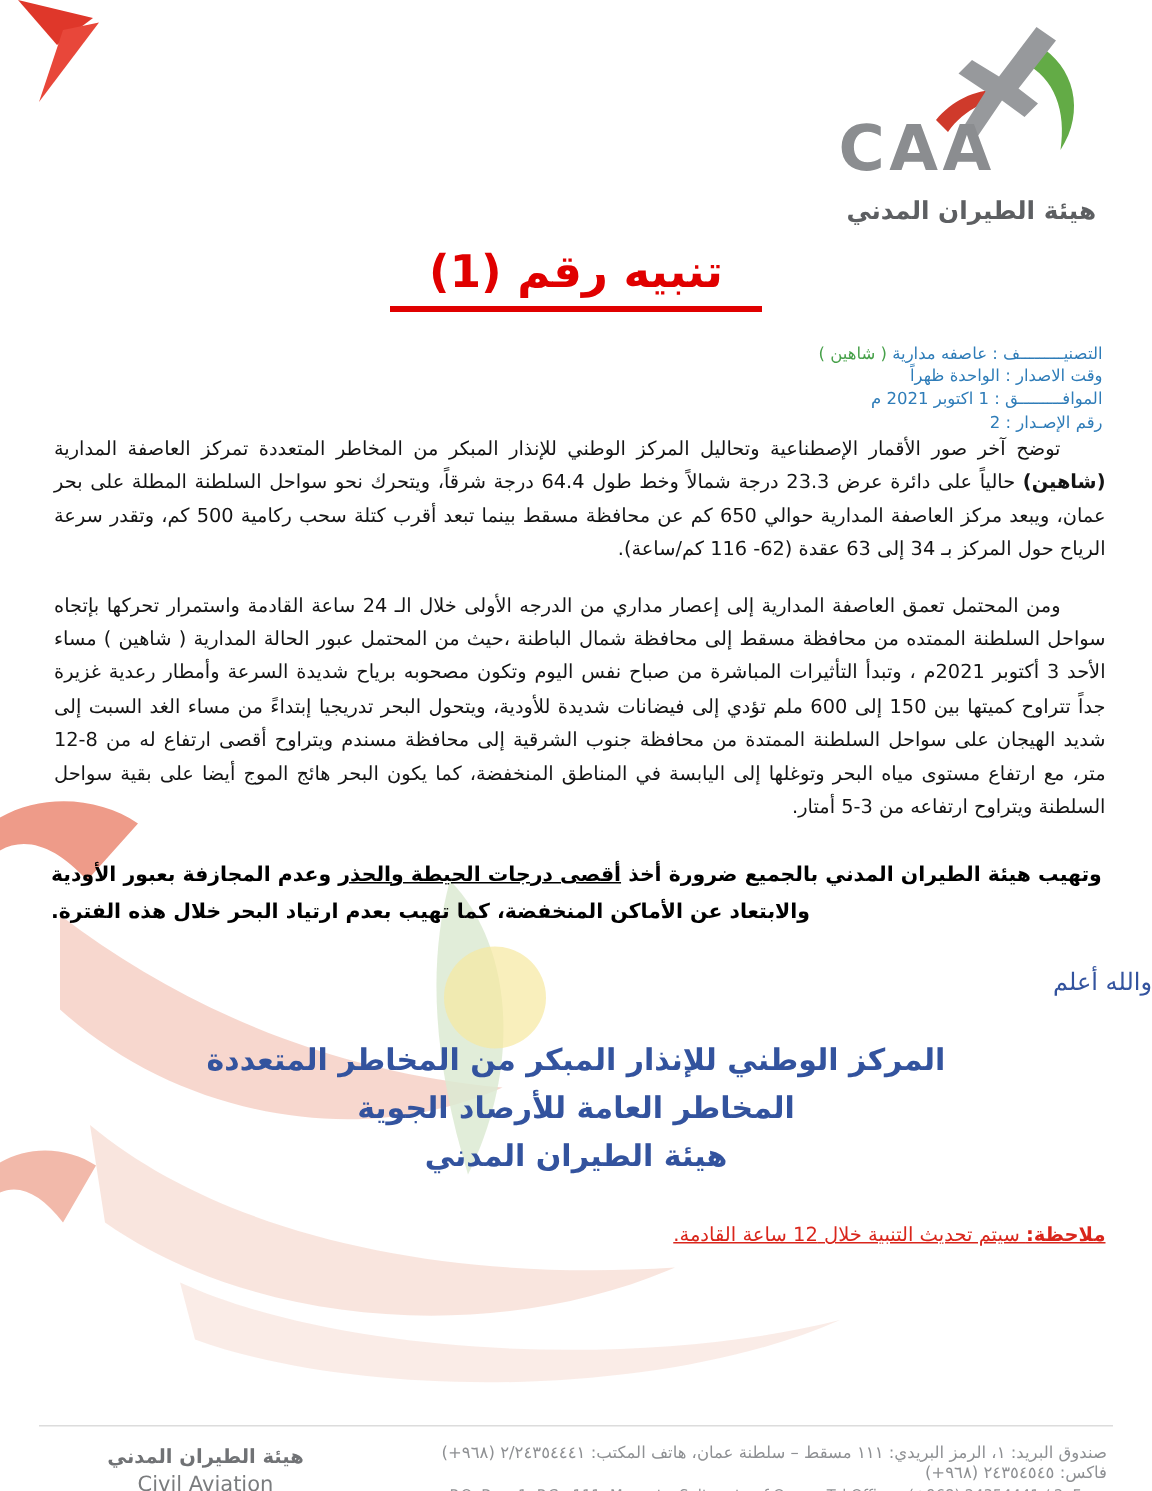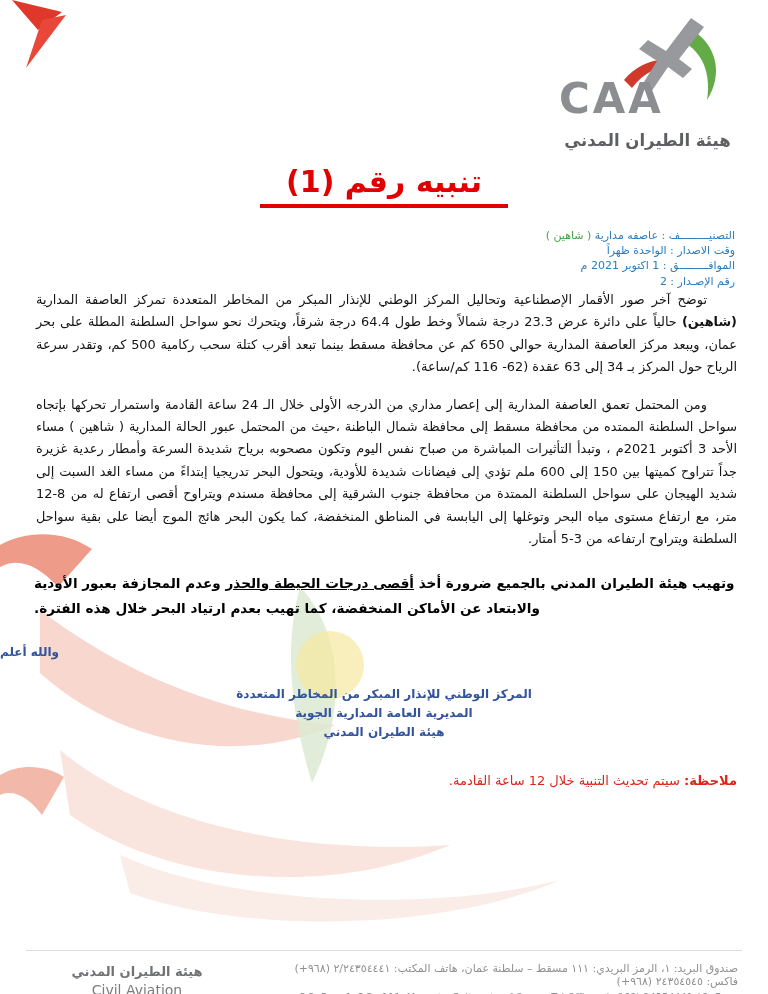--- a/index.html
+++ b/index.html
@@ -31,26 +31,26 @@
           line-height:1.38; font-weight:500; }
   .meta .green { color:#46a049; }
   .para { margin:0 31px 0 36px; text-align:justify; color:#141414; font-size:12.9px;
           line-height:1.74; }
   .para .indent { display:inline-block; width:30px; }
   .para .storm-bold { font-weight:bold; }
   .para + .para { margin-top:15px; }
   .warning { margin:20px 30px 0 34px; text-align:left; color:#000000; font-size:13.6px;
              font-weight:bold; line-height:1.85; }
   .warning .uline { text-decoration:underline; }
-  .allah { margin-top:24px; text-align:left; color:#33539e; font-size:12px; font-weight:bold; }
-  .signature { margin-top:26px; text-align:center; color:#33539e; font-size:12px;
+  .allah { margin-top:24px; text-align:right; color:#33539e; font-size:16px; font-weight:normal; }
+  .signature { margin-top:26px; text-align:center; color:#33539e; font-size:20px;
                font-weight:bold; line-height:1.6; }
   .note { margin:30px 31px 0 0; text-align:right; color:#d9261c; font-size:13px; }
-  .note .nlabel { font-weight:bold; }
-  .note .ntext { }
+  .note .nlabel { font-weight:bold; text-decoration:underline; }
+  .note .ntext { text-decoration:underline; }
   
   .footer { position:absolute; left:0; right:0; bottom:34px; z-index:1; }
   .footer-rule { border-top:1.5px solid #dcdcdc; margin:0 26px 9px 26px; }
   .footer-left { position:absolute; top:14px; right:auto; left:62px; width:150px;
                  text-align:center; direction:ltr; }
   .footer-left .f-ar { font-size:13px; color:#707275; font-weight:bold; direction:rtl; }
   .footer-left .f-en { font-size:14px; color:#7a7c7e; margin-top:3px; }
   .footer-right { position:absolute; top:12px; right:30px; width:470px; text-align:right; }
   .footer-right .f-ar-contact { font-size:11px; color:#8e9093; direction:rtl; }
   .footer-right .f-en-contact { font-size:9.8px; color:#8e9093; direction:ltr;
@@ -106,21 +106,21 @@
     <div class="para"><span class="indent"></span><span>توضح آخر صور الأقمار الإصطناعية وتحاليل المركز الوطني للإنذار المبكر من المخاطر المتعددة تمركز العاصفة المدارية </span><span class="storm-bold">(شاهين)</span><span> حالياً على دائرة عرض 23.3 درجة شمالاً وخط طول 64.4 درجة شرقاً، ويتحرك نحو سواحل السلطنة المطلة على بحر عمان، ويبعد مركز العاصفة المدارية حوالي 650 كم عن محافظة مسقط بينما تبعد أقرب كتلة سحب ركامية 500 كم، وتقدر سرعة الرياح حول المركز بـ 34 إلى 63 عقدة (62- 116 كم/ساعة).</span></div>
 
     <div class="para"><span class="indent"></span><span>ومن المحتمل تعمق العاصفة المدارية إلى إعصار مداري من الدرجه الأولى خلال الـ 24 ساعة القادمة واستمرار تحركها بإتجاه سواحل السلطنة الممتده من محافظة مسقط إلى محافظة شمال الباطنة ،حيث من المحتمل عبور الحالة المدارية ( شاهين ) مساء الأحد 3 أكتوبر 2021م ، وتبدأ التأثيرات المباشرة من صباح نفس اليوم وتكون مصحوبه برياح شديدة السرعة وأمطار رعدية غزيرة جداً تتراوح كميتها بين 150 إلى 600 ملم تؤدي إلى فيضانات شديدة للأودية، ويتحول البحر تدريجيا إبتداءً من مساء الغد السبت إلى شديد الهيجان على سواحل السلطنة الممتدة من محافظة جنوب الشرقية إلى محافظة مسندم ويتراوح أقصى ارتفاع له من 8-12 متر، مع ارتفاع مستوى مياه البحر وتوغلها إلى اليابسة في المناطق المنخفضة، كما يكون البحر هائج الموج أيضا على بقية سواحل السلطنة ويتراوح ارتفاعه من 3-5 أمتار.</span></div>
 
     <div class="warning"><span>وتهيب هيئة الطيران المدني بالجميع ضرورة أخذ </span><span class="uline">أقصى درجات الحيطة والحذر</span><span> وعدم المجازفة بعبور الأودية والابتعاد عن الأماكن المنخفضة، كما تهيب بعدم ارتياد البحر خلال هذه الفترة.</span></div>
 
     <div class="allah">والله أعلم</div>
 
     <div class="signature">
       <div>المركز الوطني للإنذار المبكر من المخاطر المتعددة</div>
-      <div>المديرية العامة المدارية الجوية</div>
+      <div>المخاطر العامة للأرصاد الجوية</div>
       <div>هيئة الطيران المدني</div>
     </div>
 
     <div class="note">
       <span class="nlabel">ملاحظة:</span><span class="ntext"> سيتم تحديث التنبية خلال 12 ساعة القادمة.</span>
     </div>
   </div>
 
   <div class="footer">
     <div class="footer-rule"></div>

